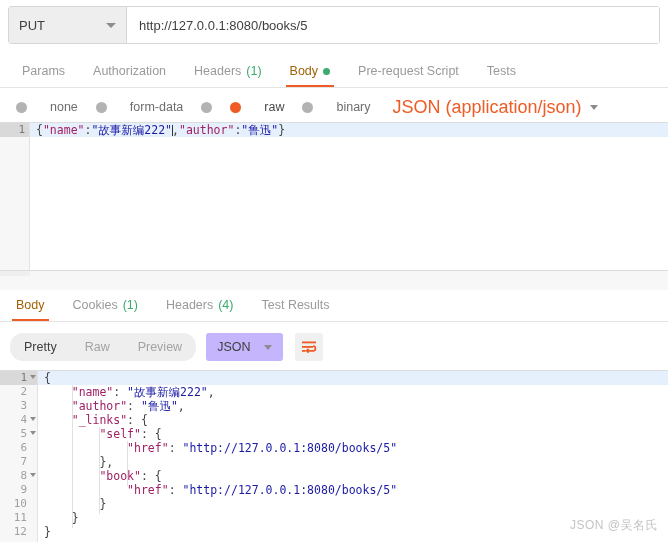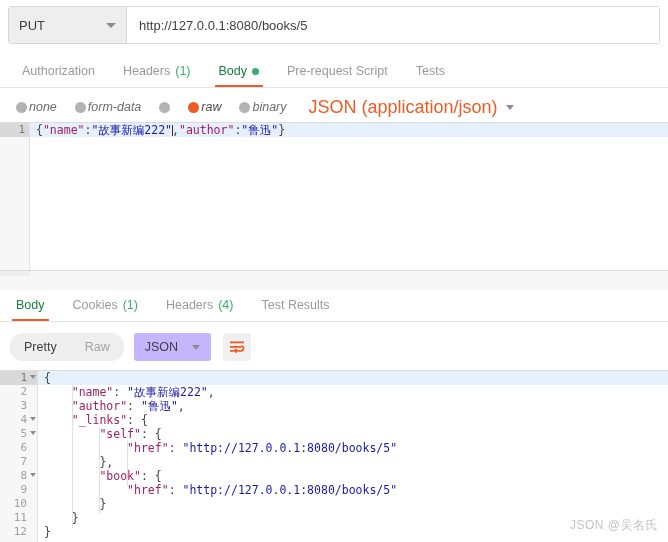--- a/index.html
+++ b/index.html
@@ -57,21 +57,21 @@
   }
   .tab {
     position: relative;
     padding: 0 14px 9px 14px;
     font-size: 12.5px;
     color: #9a9a9a;
     cursor: pointer;
     white-space: nowrap;
     display: flex; align-items: center; gap: 5px;
   }
-  .tab.active { color: #15803d; }
+  .tab.active { color: #a16207; }
   .tab.active::after {
     content: "";
     position: absolute; left: 10px; right: 10px; bottom: 0;
     height: 2px; background: #ef5b25;
   }
   .tab .count { color: #3bab6f; }
   .green-dot {
     width: 7px; height: 7px; border-radius: 50%;
     background: #3bab6f; display: inline-block;
   }
@@ -79,25 +79,24 @@
   
   .radio-row {
     position: absolute; left: 0; top: 92px;
     width: 668px; height: 30px;
     display: flex; align-items: center;
     padding-left: 16px;
     background: #ffffff;
     font-size: 12.5px;
   }
   .radio-opt {
-    display: flex; align-items: center; gap: 2px;
+    display: flex; align-items: center; gap: 23px;
     margin-right: 18px;
     color: #6d6d6d;
     cursor: pointer;
-    font-style: italic;
   }
   .radio-mark {
     width: 11px; height: 11px; border-radius: 50%;
     background: #b3b3b3;
     flex: none;
   }
   .radio-opt.selected .radio-mark { background: #ef5b25; }
   .radio-opt.selected { color: #4a4a4a; }
   .content-type {
     display: flex; align-items: center; gap: 8px;
@@ -269,20 +268,23 @@
 
 <div class="urlbar">
   <div class="method-select">
     <span class="method-label">PUT</span>
     <span class="caret-down"></span>
   </div>
   <div class="url-input" title="Enter request URL">http://127.0.0.1:8080/books/5</div>
 </div>
 
 <div class="req-tabs" id="req-tabs">
+    <div class="tab">
+      <span>Params</span>
+    </div>
     <div class="tab">
       <span>Authorization</span>
     </div>
     <div class="tab">
       <span>Headers</span>
       <span class="count">(1)</span>
     </div>
     <div class="tab active">
       <span>Body</span>
       <span class="green-dot"></span>
@@ -350,20 +352,21 @@
     </div>
     <div class="tab">
       <span>Test Results</span>
     </div>
   </div>
 
 <div class="res-toolbar">
   <div class="seg-group" id="view-modes">
       <div class="seg active">Pretty</div>
       <div class="seg">Raw</div>
+      <div class="seg">Preview</div>
     </div>
   <div class="fmt-select">
     <span>JSON</span>
     <span class="caret-down-sm"></span>
   </div>
   <div class="wrap-btn">
     <svg width="16" height="14" viewBox="0 0 16 14">
       <rect x="1" y="1.5" width="14" height="1.8" fill="#ef5b25"></rect>
       <rect x="1" y="6" width="11" height="1.8" fill="#ef5b25"></rect>
       <path d="M12 6 a2.4 2.4 0 0 1 0 4.8 H6.5" stroke="#ef5b25" stroke-width="1.7" fill="none"></path>

